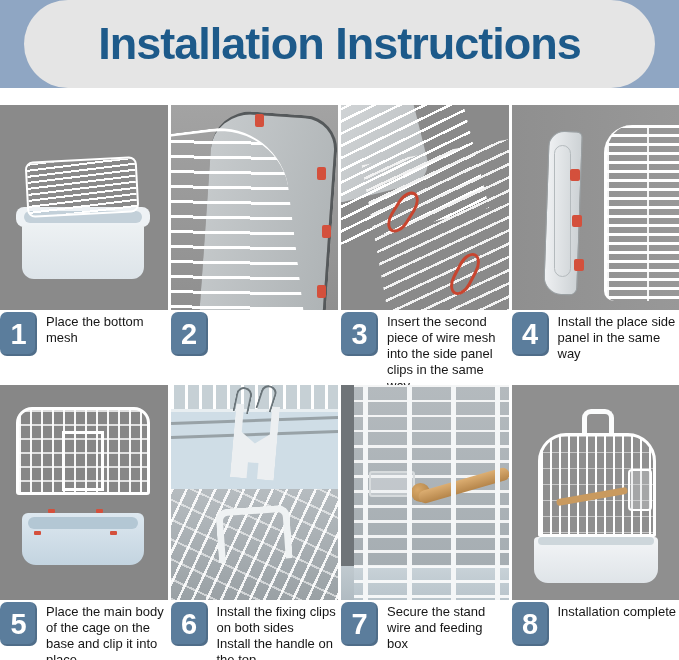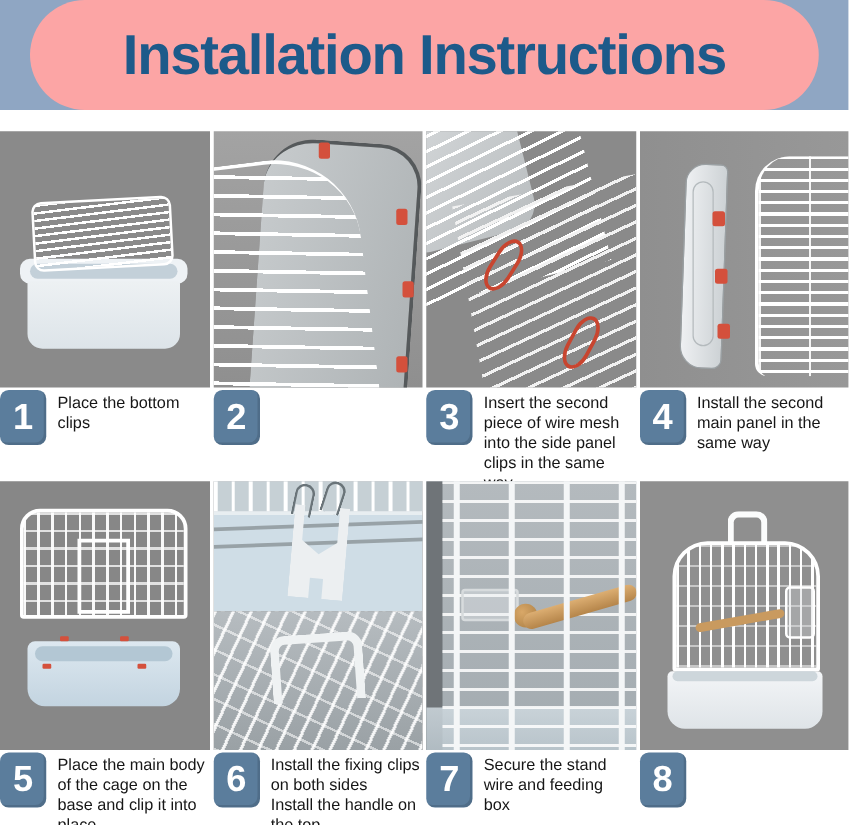--- a/index.html
+++ b/index.html
@@ -6,21 +6,21 @@
   html,body { background:#ffffff; }
   .page {
     width:679px; height:660px; background:#ffffff; position:relative;
     font-family:"Liberation Sans", sans-serif; overflow:hidden;
   }
 
   
   .header { position:relative; height:88px; background:#8fa6c3; }
   .header-pill {
     position:absolute; left:24px; right:24px; top:0; bottom:0;
-    background:#fca5a5; border-radius:44px;
+    background:#e5e5e5; border-radius:44px;
     display:flex; align-items:center; justify-content:center;text-align:center;
   }
   .title {
     color:#1d5a8a; font-size:45px; font-weight:bold; letter-spacing:-1px;
     white-space:nowrap;
   }
   .header-underline { height:17px; background:#ffffff; border-top:0; }
 
   
   .row { display:grid; grid-template-columns:repeat(4,1fr); column-gap:3px; background:#ffffff; }
@@ -185,21 +185,21 @@
 
     <div class="cell">
       <div class="img s1">
         <div class="s1-rim"></div>
         <div class="s1-inner"></div>
         <div class="s1-body"></div>
         <div class="s1-mesh"></div>
       </div>
       <div class="cap">
         <div class="badge">1</div>
-        <div class="cap-text">Place the bottom clips</div>
+        <div class="cap-text">Place the bottom mesh</div>
       </div>
     </div>
 
     <div class="cell">
       <div class="img s2">
         <div class="s2-panel"></div>
         <div class="s2-wires"></div>
         <div class="s2-clip s2-c1"></div>
         <div class="s2-clip s2-c2"></div>
         <div class="s2-clip s2-c3"></div>
@@ -228,21 +228,21 @@
       <div class="img s4">
         <div class="s4-panel"></div>
         <div class="s4-panel-inner"></div>
         <div class="s4-clip s4-c1"></div>
         <div class="s4-clip s4-c2"></div>
         <div class="s4-clip s4-c3"></div>
         <div class="s4-mesh"></div>
       </div>
       <div class="cap">
         <div class="badge">4</div>
-        <div class="cap-text">Install the second main panel in the same way</div>
+        <div class="cap-text">Install the place side panel in the same way</div>
       </div>
     </div>
 
   </div>
 
   <div class="row row2">
 
     <div class="cell">
       <div class="img s5">
         <div class="s5-cage"></div>
@@ -302,17 +302,18 @@
       <div class="img s8">
         <div class="s8-handle"></div>
         <div class="s8-dome"></div>
         <div class="s8-door"></div>
         <div class="s8-perch"></div>
         <div class="s8-base"></div>
         <div class="s8-rim"></div>
       </div>
       <div class="cap">
         <div class="badge">8</div>
+        <div class="cap-text">Installation complete</div>
       </div>
     </div>
 
   </div>
 </div>
 
 </body></html>

